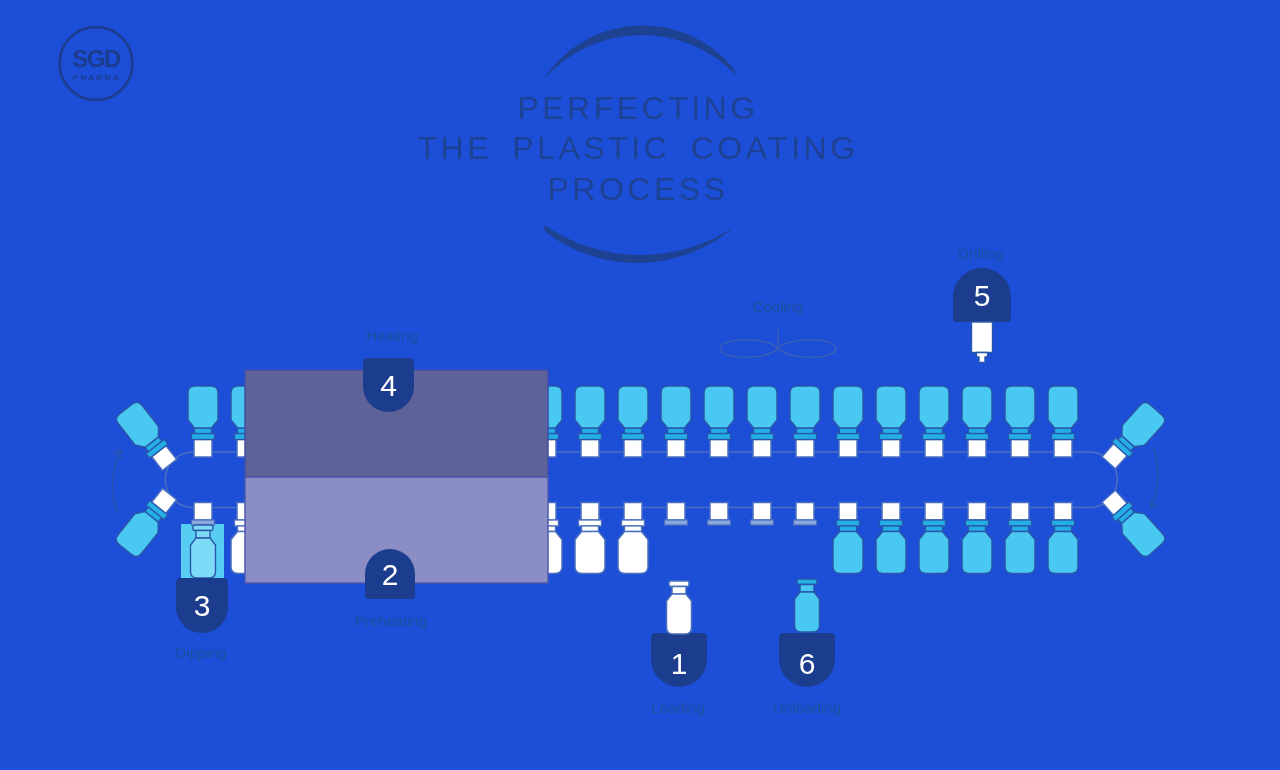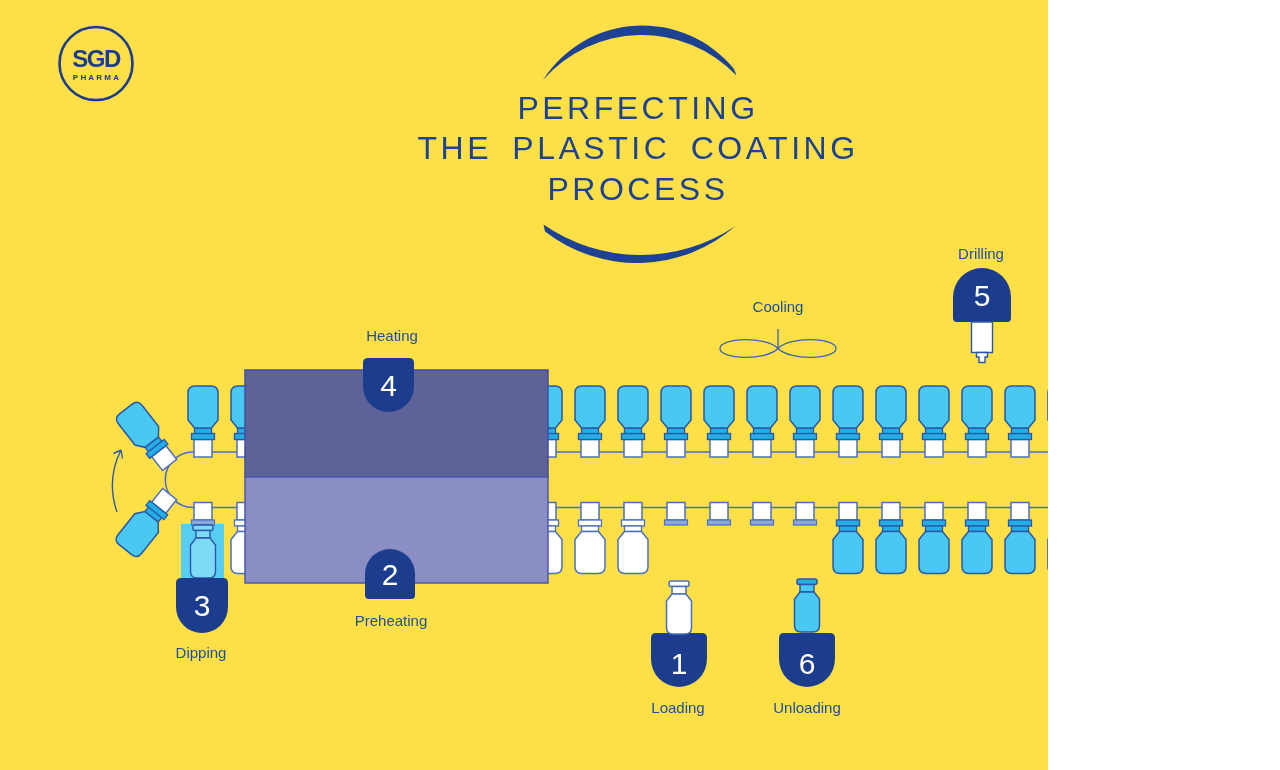--- a/index.html
+++ b/index.html
@@ -1,16 +1,16 @@
 <!DOCTYPE html>
 <html><head>
 <meta charset="utf-8">
 <style>
   html,body{margin:0;padding:0;background:#ffffff;}
-  .stage{position:relative;width:1048px;height:770px;background:#fde047;overflow:hidden;
+  .stage{position:relative;width:1280px;height:770px;background:#1d4ed8;overflow:hidden;
          font-family:"Liberation Sans",sans-serif;}
   svg text{font-family:"Liberation Sans",sans-serif;}
   .title-line{fill:#1e4292;font-size:32px;letter-spacing:3.5px;word-spacing:8px;font-weight:400;}
   .station-label{fill:#1c4f9d;font-size:15px;font-weight:400;}
   .badge-num{fill:#ffffff;font-size:30px;font-weight:400;}
   .logo-sgd{fill:#1c3d8d;font-size:24px;font-weight:700;letter-spacing:-1.5px;}
   .logo-pharma{fill:#1c3d8d;font-size:8px;font-weight:700;letter-spacing:2.2px;}
 </style>
 </head>
 <body>

